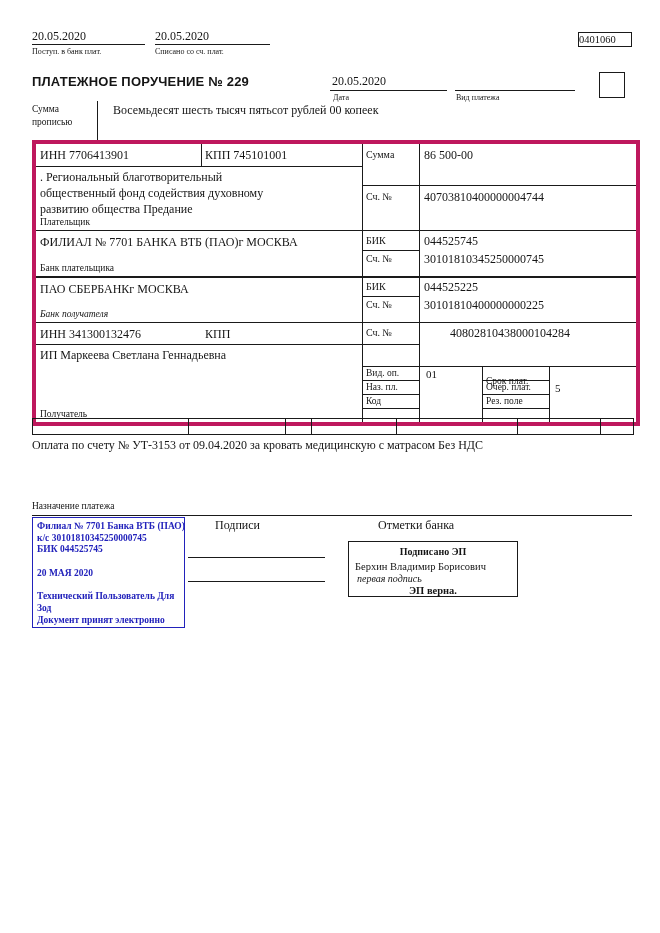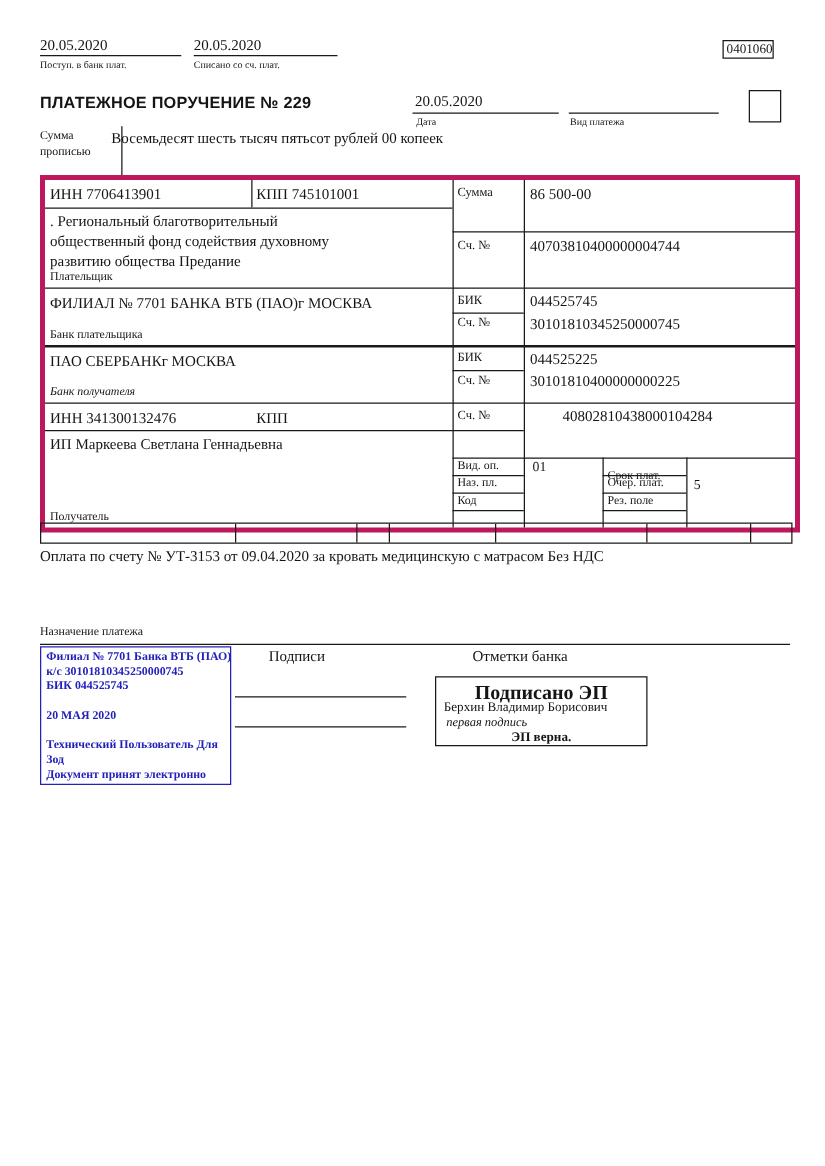--- a/index.html
+++ b/index.html
@@ -32,33 +32,33 @@
 <div id="page">
 
   <div class="abs t12" style="left:32px;top:29px;">20.05.2020</div>
   <div class="ln" style="left:32px;top:44px;width:113px;height:1px;"></div>
   <div class="abs t8" style="left:32px;top:47px;">Поступ. в банк плат.</div>
 
   <div class="abs t12" style="left:155px;top:29px;">20.05.2020</div>
   <div class="ln" style="left:155px;top:44px;width:115px;height:1px;"></div>
   <div class="abs t8" style="left:155px;top:47px;">Списано со сч. плат.</div>
 
-  <div class="box" style="left:578px;top:32px;width:41px;height:15px;font-size:10.5px;line-height:13px;text-align:right;">0401060</div>
+  <div class="box" style="left:578px;top:32px;width:54px;height:15px;font-size:10.5px;line-height:13px;text-align:left;">0401060</div>
 
   <div class="abs title" style="left:32px;top:74px;">ПЛАТЕЖНОЕ ПОРУЧЕНИЕ № 229</div>
   <div class="abs t12" style="left:332px;top:74px;">20.05.2020</div>
   <div class="ln" style="left:330px;top:90px;width:117px;height:1px;"></div>
   <div class="abs t8" style="left:333px;top:93px;">Дата</div>
   <div class="ln" style="left:455px;top:90px;width:120px;height:1px;"></div>
   <div class="abs t8" style="left:456px;top:93px;">Вид платежа</div>
   <div class="box" style="left:599px;top:72px;width:26px;height:26px;"></div>
 
   <div class="abs t9" style="left:32px;top:103px;width:58px;white-space:normal;line-height:13px;">Сумма прописью</div>
   <div class="ln" style="left:97px;top:101px;width:1px;height:39px;"></div>
-  <div class="abs t12" style="left:89px;top:103px;">Восемьдесят шесть тысяч пятьсот рублей 00 копеек</div>
+  <div class="abs t12" style="left:113px;top:103px;">Восемьдесят шесть тысяч пятьсот рублей 00 копеек</div>
 
   <div class="tbl">
 
     <div class="ln" style="left:165px;top:0;width:1px;height:22px;"></div>
     <div class="ln" style="left:0;top:22px;width:326px;height:1px;"></div>
     <div class="ln" style="left:326px;top:0;width:1px;height:278px;"></div>
     <div class="ln" style="left:383px;top:0;width:1px;height:278px;"></div>
     <div class="ln" style="left:326px;top:41px;width:274px;height:1px;"></div>
     <div class="ln" style="left:0;top:86px;width:600px;height:1px;"></div>
     <div class="ln" style="left:326px;top:106px;width:57px;height:1px;"></div>
@@ -148,19 +148,19 @@
     <div class="stamp-line">Документ принят электронно</div>
   </div>
 
   <div class="abs t12" style="left:215px;top:518px;">Подписи</div>
   <div class="abs t12" style="left:378px;top:518px;">Отметки банка</div>
 
   <div class="ln" style="left:188px;top:557px;width:137px;height:1px;"></div>
   <div class="ln" style="left:188px;top:581px;width:137px;height:1px;"></div>
 
   <div class="esign">
-    <div class="abs" style="left:0;top:4px;width:168px;text-align:center;font-weight:bold;font-size:16px;">Подписано ЭП</div>
+    <div class="abs" style="left:0;top:4px;width:168px;text-align:center;font-weight:bold;font-size:10px;">Подписано ЭП</div>
     <div class="abs t11" style="left:6px;top:18px;font-size:10.5px;">Берхин Владимир Борисович</div>
     <div class="abs" style="left:8px;top:31px;font-style:italic;font-size:10px;">первая подпись</div>
     <div class="abs" style="left:0;top:43px;width:168px;text-align:center;font-weight:bold;font-size:10.5px;">ЭП верна.</div>
   </div>
 
 </div>
 
 </body></html>

